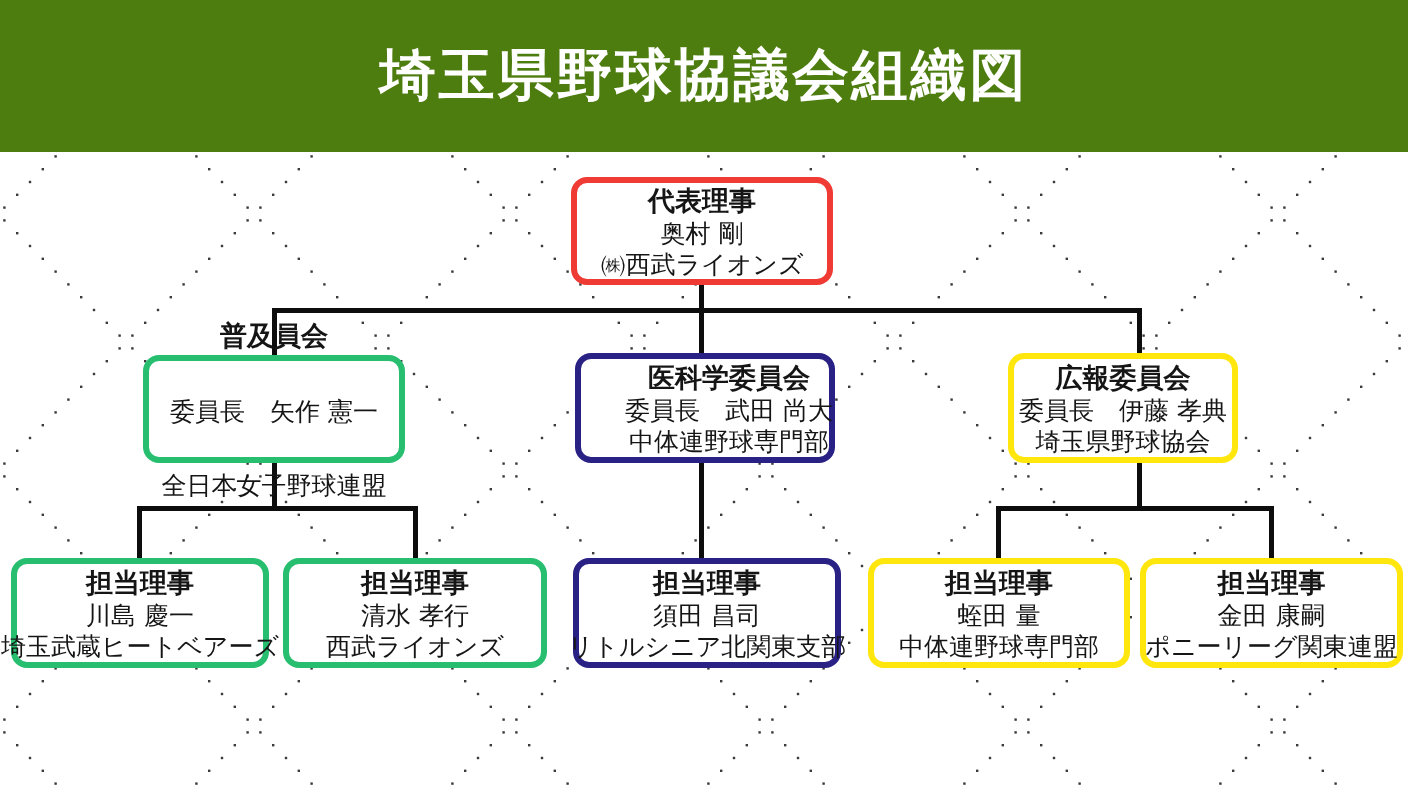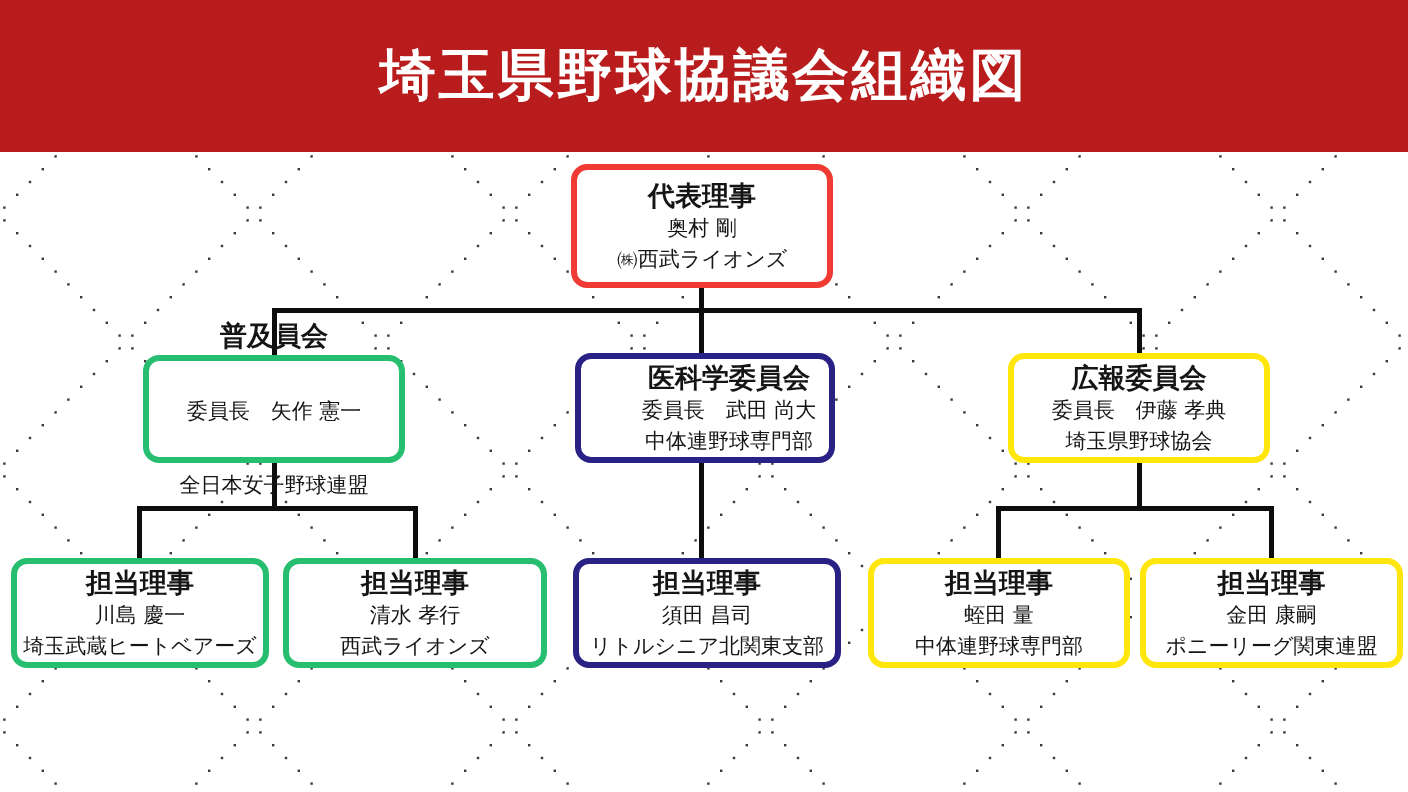--- a/index.html
+++ b/index.html
@@ -22,27 +22,27 @@
   
   .line{position:absolute;z-index:1;}
   
   .node{
     position:absolute;z-index:2;box-sizing:border-box;
     background:#ffffff;border:6px solid #000;border-radius:16px;
     display:flex;flex-direction:column;align-items:center;justify-content:center;
     text-align:center;color:#151515;
   }
   .node .t{font-size:27px;font-weight:700;line-height:35px;white-space:nowrap;}
-  .node .l{font-size:21px;font-weight:400;line-height:31px;white-space:nowrap;}
+  .node .l{font-size:25px;font-weight:400;line-height:31px;white-space:nowrap;}
 
   
-  #node-root{left:571px;top:164px;width:262px;height:124px;text-align:center;}
+  #node-root{left:571px;top:177px;width:262px;height:108px;text-align:center;}
   #node-c1{left:143px;top:355px;width:262px;height:108px;gap:43px;}
   #node-c2{left:575px;top:353px;width:260px;height:110px;padding-left:48px;}
-  #node-c3{left:1008px;top:353px;width:262px;height:110px;}
+  #node-c3{left:1008px;top:353px;width:230px;height:110px;}
   #node-d1{left:11px;top:558px;width:258px;height:110px;}
   #node-d2{left:283px;top:558px;width:264px;height:110px;}
   #node-d3{left:573px;top:558px;width:268px;height:110px;}
   #node-d4{left:868px;top:558px;width:262px;height:110px;}
   #node-d5{left:1140px;top:558px;width:263px;height:110px;}
 
   
   #cn-root-down  {left:699px; top:280px; width:5px;  height:32px;}
   #cn-main-h     {left:272px; top:308px; width:870px;height:5px;}
   #cn-c1-up      {left:272px; top:308px; width:5px;  height:50px;}
@@ -102,21 +102,21 @@
         <rect x="30.8" y="222.8" width="2.4" height="2.4" fill="#3a3a3a"></rect>
         <rect x="235.6" y="235.6" width="2.4" height="2.4" fill="#3a3a3a"></rect>
         <rect x="18.0" y="235.6" width="2.4" height="2.4" fill="#3a3a3a"></rect>
         <rect x="248.4" y="248.4" width="2.4" height="2.4" fill="#3a3a3a"></rect>
         <rect x="5.2" y="248.4" width="2.4" height="2.4" fill="#3a3a3a"></rect>
       </pattern>
   </defs>
   <rect x="0" y="0" width="1408" height="792" fill="url(#dp)"></rect>
 </svg>
 
-<header class="banner" style="background-color: #b91c1c;">
+<header class="banner" style="background-color: #4d7c0f;">
   <h1>埼玉県野球協議会組織図</h1>
 </header>
 
 <div class="line" id="cn-root-down" style="background-color: rgb(13, 13, 13);"></div>
 <div class="line" id="cn-main-h" style="background-color: rgb(13, 13, 13);"></div>
 <div class="line" id="cn-c1-up" style="background-color: rgb(13, 13, 13);"></div>
 <div class="line" id="cn-c2-up" style="background-color: rgb(13, 13, 13);"></div>
 <div class="line" id="cn-c3-up" style="background-color: rgb(13, 13, 13);"></div>
 <div class="line" id="cn-c1-down" style="background-color: rgb(13, 13, 13);"></div>
 <div class="line" id="cn-green-h" style="background-color: rgb(13, 13, 13);"></div>

